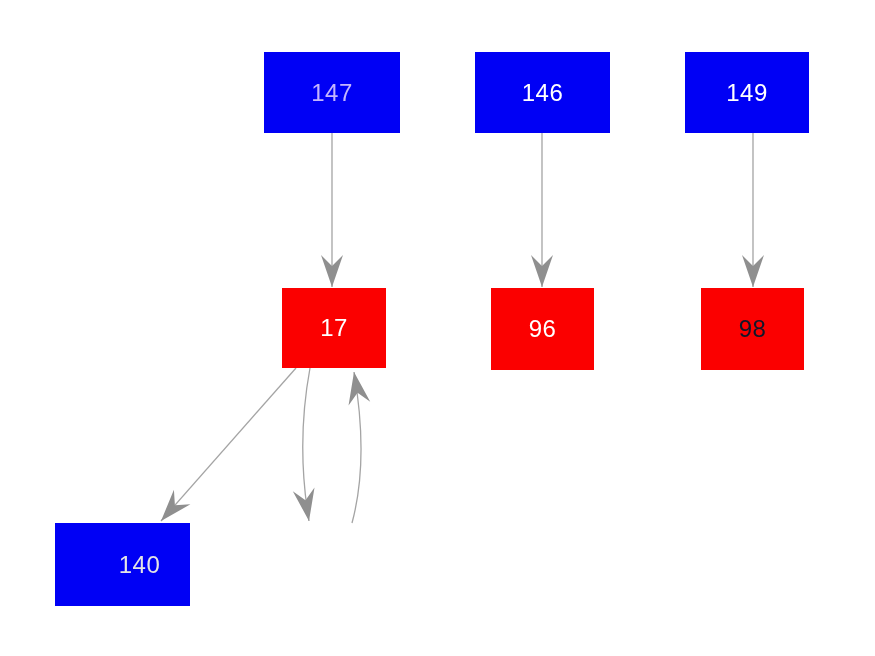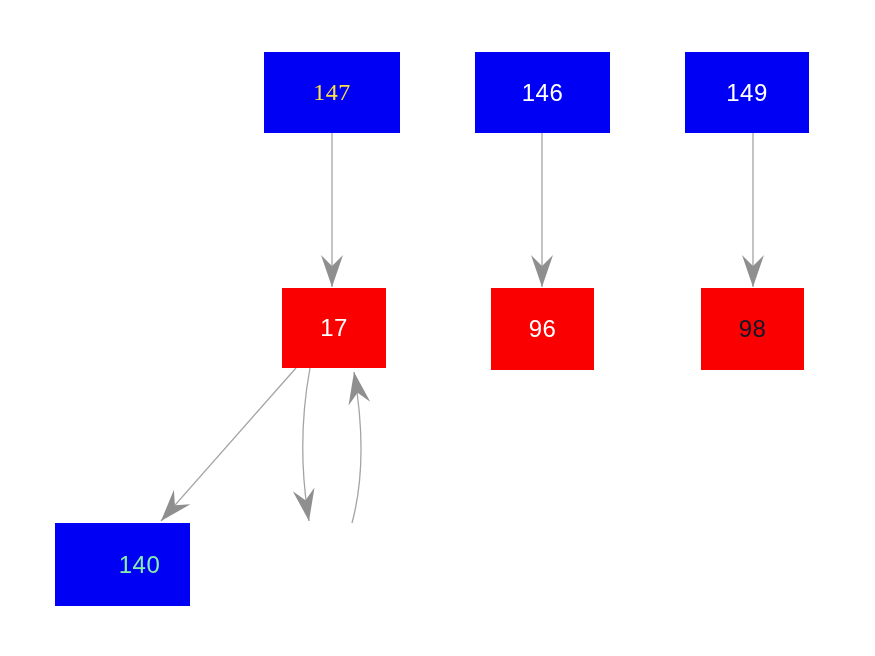--- a/index.html
+++ b/index.html
@@ -53,34 +53,34 @@
       <polygon points="753,287 742,255 753,266 764,255" fill="#8f8f8f"></polygon>
       <path d="M 296 368 L 161 521" fill="none" stroke="#a4a4a4" stroke-width="1.3"></path>
       <polygon points="161,521 173.92367597776308,489.72735062036173 174.89405437882377,505.25340503733304 190.4201087957951,504.2830266362724" fill="#8f8f8f"></polygon>
       <path d="M 310 368 Q 296 444 309 521" fill="none" stroke="#a4a4a4" stroke-width="1.3"></path>
       <polygon points="309,521 292.8262904193094,491.2777672709557 305.5040200193757,500.29304165322503 314.519294401645,487.61531205315873" fill="#8f8f8f"></polygon>
       <path d="M 352 523 Q 369 460 354 372" fill="none" stroke="#a4a4a4" stroke-width="1.3"></path>
       <polygon points="354,372 370.22059005474773,401.69667419553605 357.52865046080495,392.70141603672226 348.53339230199106,405.39335563066504" fill="#8f8f8f"></polygon>
     </svg>
   <div class="nodes-layer" id="nodes-layer">
       <div class="node" style="left: 264px; top: 52px; width: 136px; height: 81px; background: rgb(0, 0, 245);">
-        <span style="color: #fde047; font-family: Liberation Serif, serif;">147</span>
+        <span style="color: #c4b5fd;">147</span>
       </div>
       <div class="node" style="left: 475px; top: 52px; width: 135px; height: 81px; background: rgb(0, 0, 245);">
         <span style="color: rgb(255, 255, 255);">146</span>
       </div>
       <div class="node" style="left: 685px; top: 52px; width: 124px; height: 81px; background: rgb(0, 0, 245);">
         <span style="color: rgb(255, 255, 255);">149</span>
       </div>
       <div class="node" style="left: 282px; top: 288px; width: 104px; height: 80px; background: rgb(251, 0, 0);">
         <span style="color: rgb(255, 255, 255);">17</span>
       </div>
       <div class="node" style="left: 491px; top: 288px; width: 103px; height: 82px; background: rgb(251, 0, 0);">
         <span style="color: rgb(255, 255, 255);">96</span>
       </div>
       <div class="node" style="left: 701px; top: 288px; width: 103px; height: 82px; background: rgb(251, 0, 0);">
         <span style="color: #0f172a; text-align: right;">98</span>
       </div>
       <div class="node" style="left: 55px; top: 523px; width: 135px; height: 83px; background: rgb(0, 0, 245);">
-        <span style="color: #86efac; margin-left: 34px;">140</span>
+        <span style="color: #e5e5e5; margin-left: 34px;">140</span>
       </div>
     </div>
 </div>
 
 </body></html>

